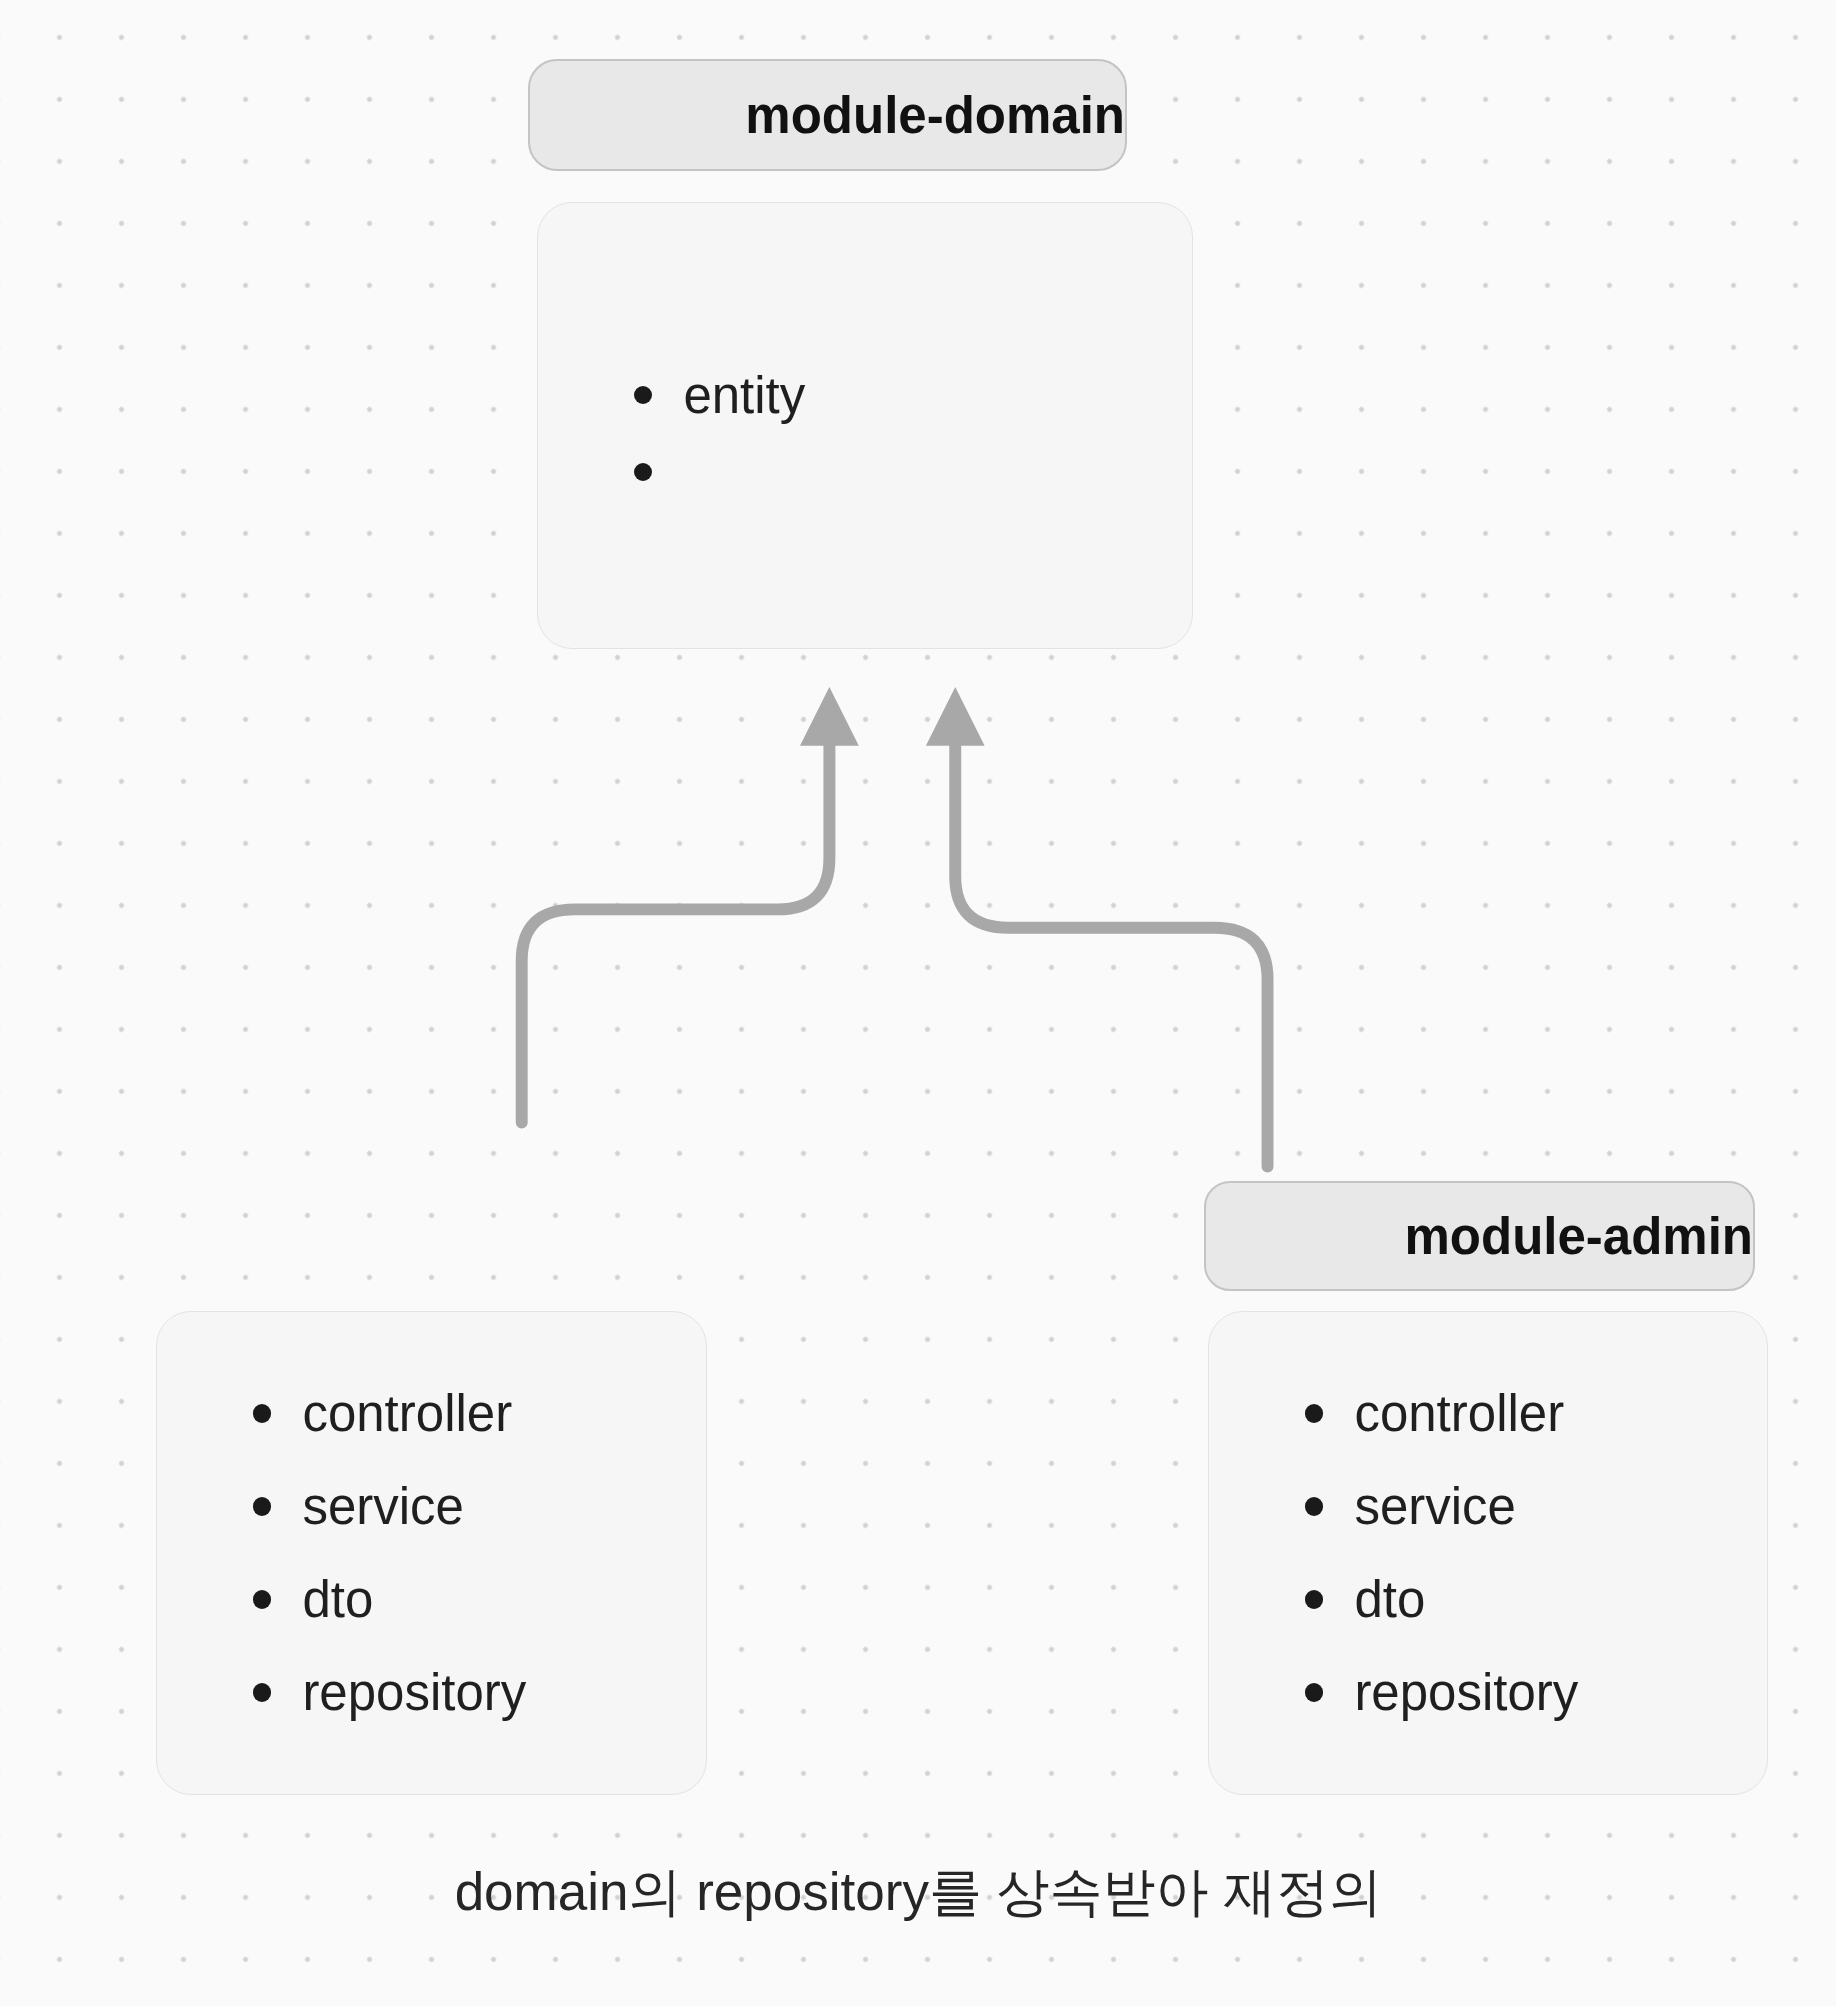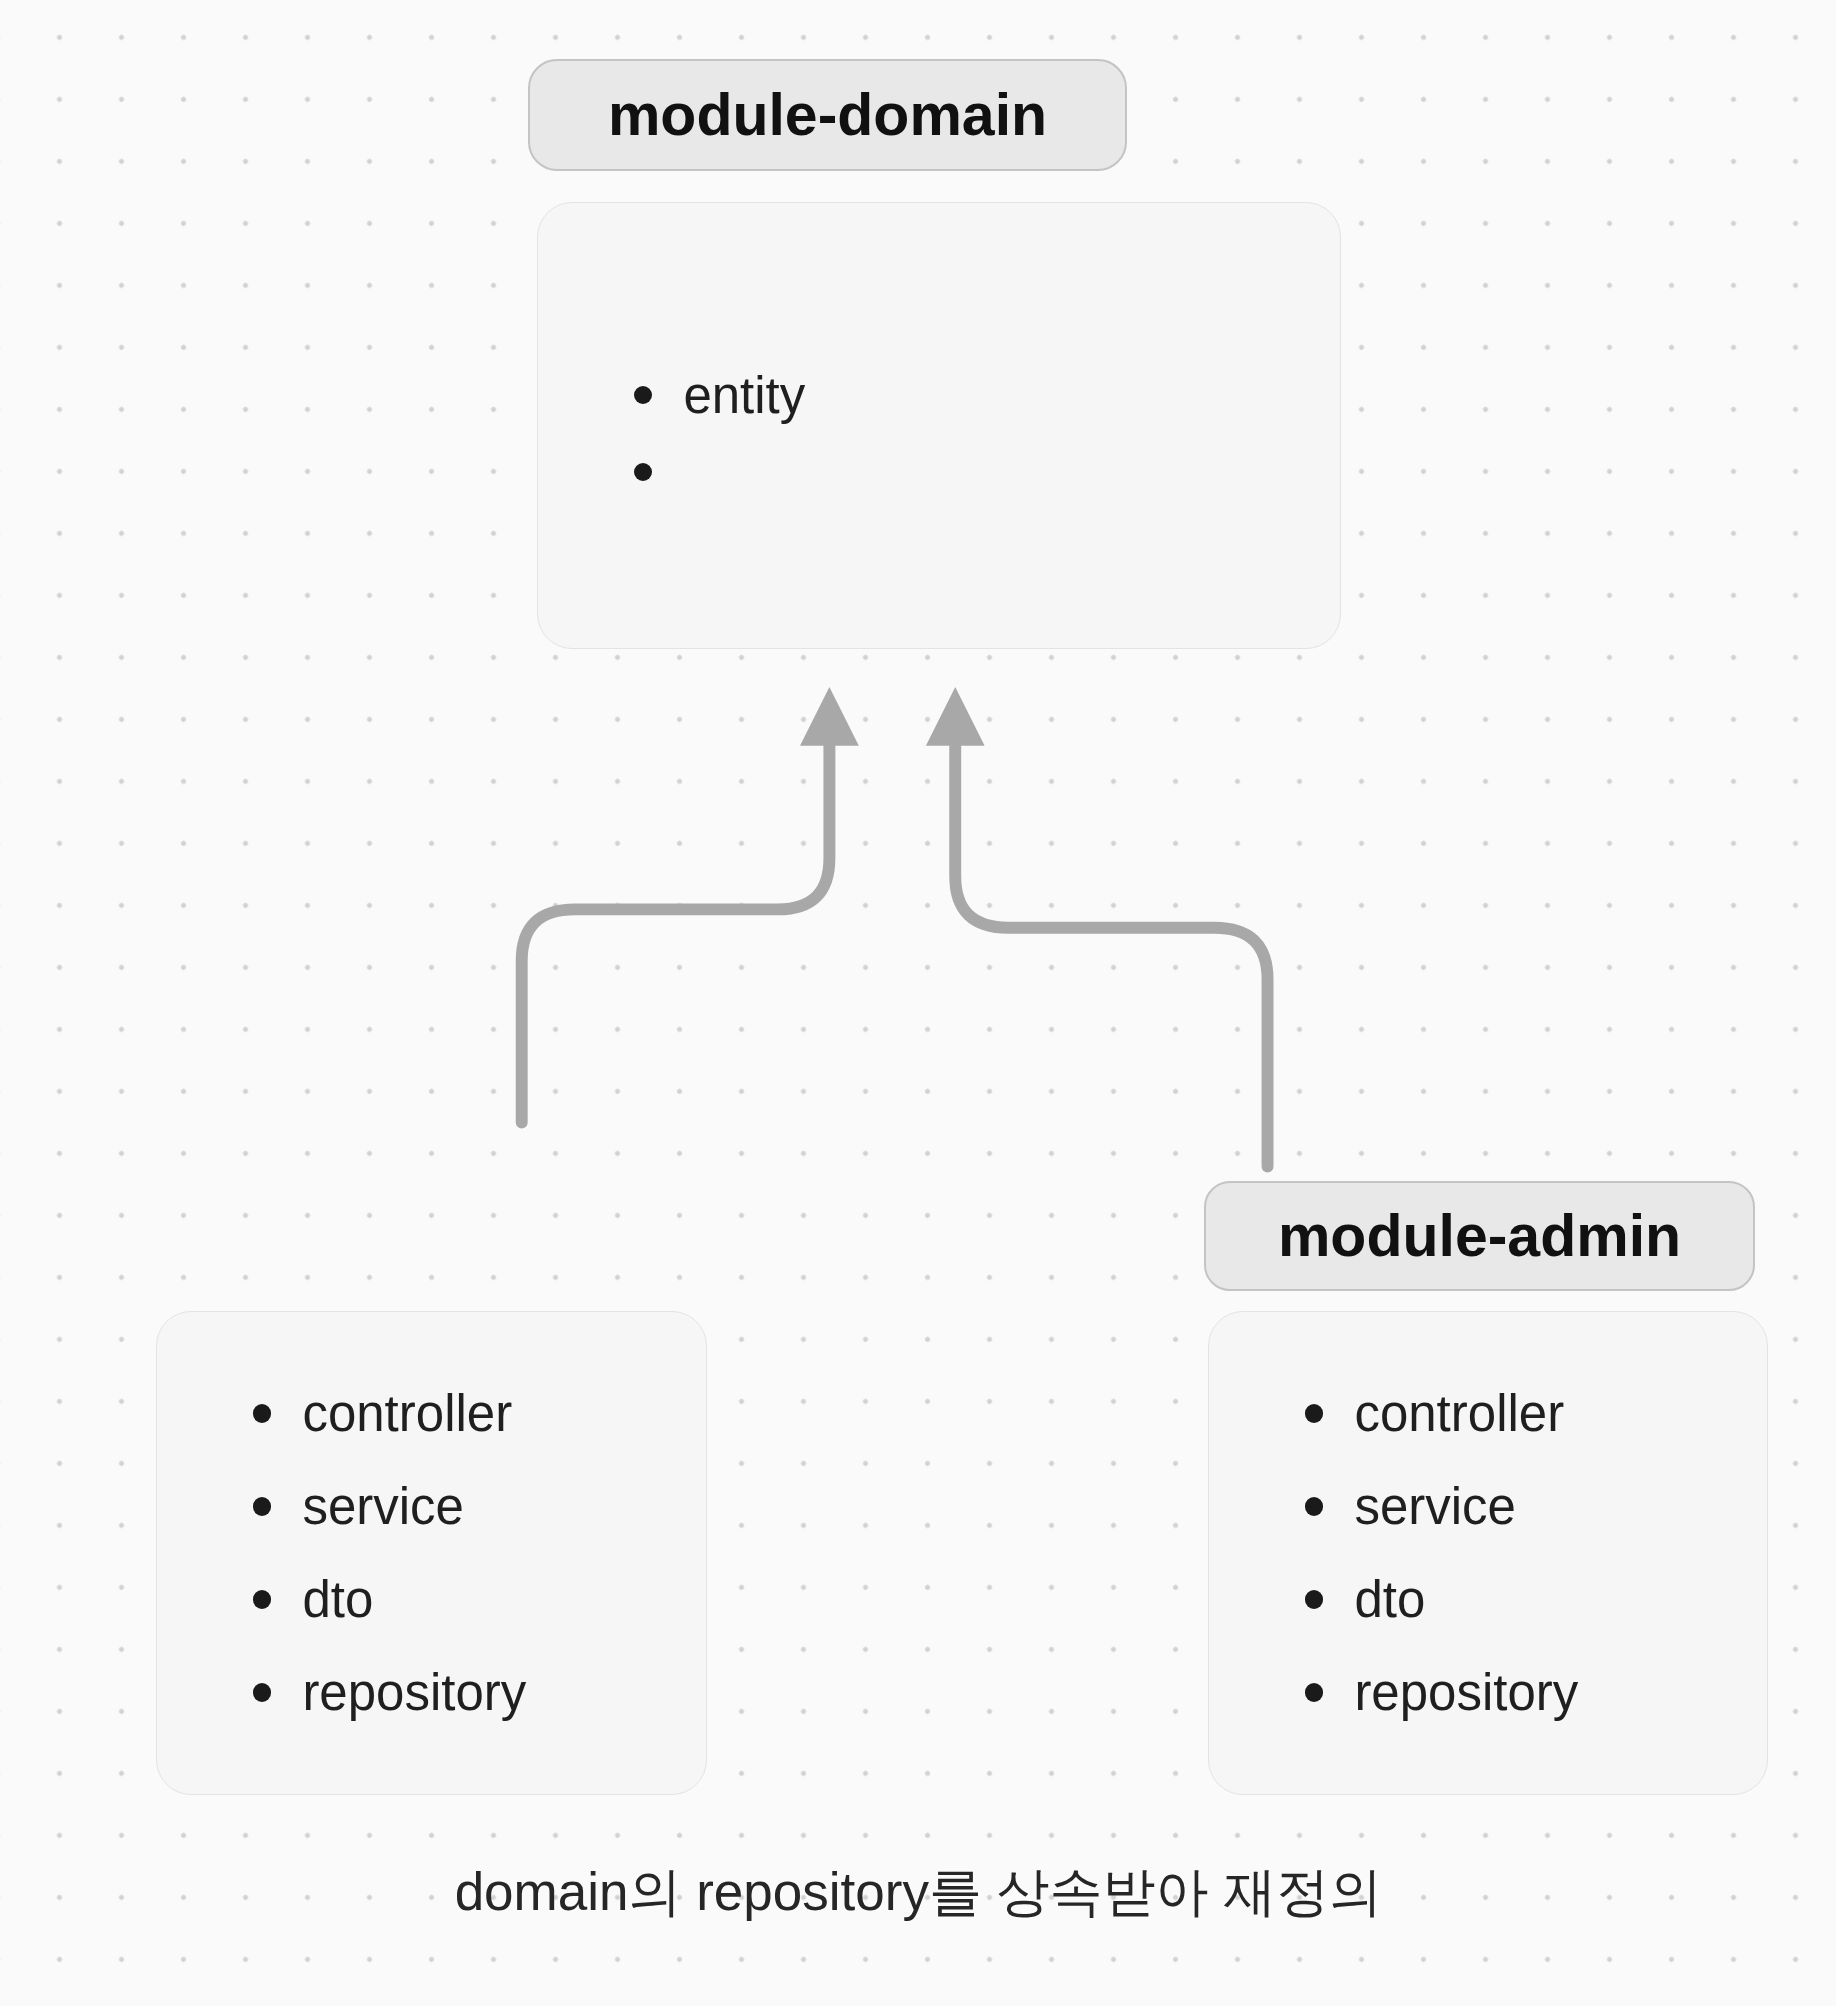--- a/index.html
+++ b/index.html
@@ -16,45 +16,45 @@
     background-color: #fafafa;
     background-image: radial-gradient(circle, #d2d2d2 2.4px, rgba(0,0,0,0) 2.7px);
     background-size: 62px 62px;
     background-position: 28.5px 6.4px;
   }
   .pill {
     position: absolute;
     box-sizing: border-box;
     display: flex;
     align-items: center;
-    justify-content: center;
+    justify-content: flex-end;
     gap: 20px;
     background: #e8e8e8;
     border: 2.8px solid #c4c4c4;
     border-radius: 29px;
-    font-size: 59px;
+    font-size: 51px;
     font-weight: bold;
     color: #111111;
     white-space: nowrap;
   }
   .pill-domain { left: 528px; top: 59px;  width: 599px; height: 112px; }
   .pill-api    { left: 152px; top: 1175px; width: 533px; height: 110px; }
   .pill-admin  { left: 1204px; top: 1181px; width: 551px; height: 110px; border-radius: 26px; }
 
   .module-box {
     position: absolute;
     box-sizing: border-box;
     background: #f6f6f6;
     border: 1.8px solid #e3e3e3;
     border-radius: 35px;
     display: flex;
     flex-direction: column;
     justify-content: center;
   }
-  .box-domain { left: 537px; top: 202px;  width: 804px; height: 447px; }
+  .box-domain { left: 537px; top: 202px;  width: 656px; height: 447px; }
   .box-api    { left: 156px; top: 1311px; width: 551px; height: 484px; }
   .box-admin  { left: 1208px; top: 1311px; width: 560px; height: 484px; }
 
   ul.bullet-list {
     list-style: none;
     margin: 0;
     padding: 0 18.4px 0 96px;
     display: flex;
     flex-direction: column;
     gap: 42px;

